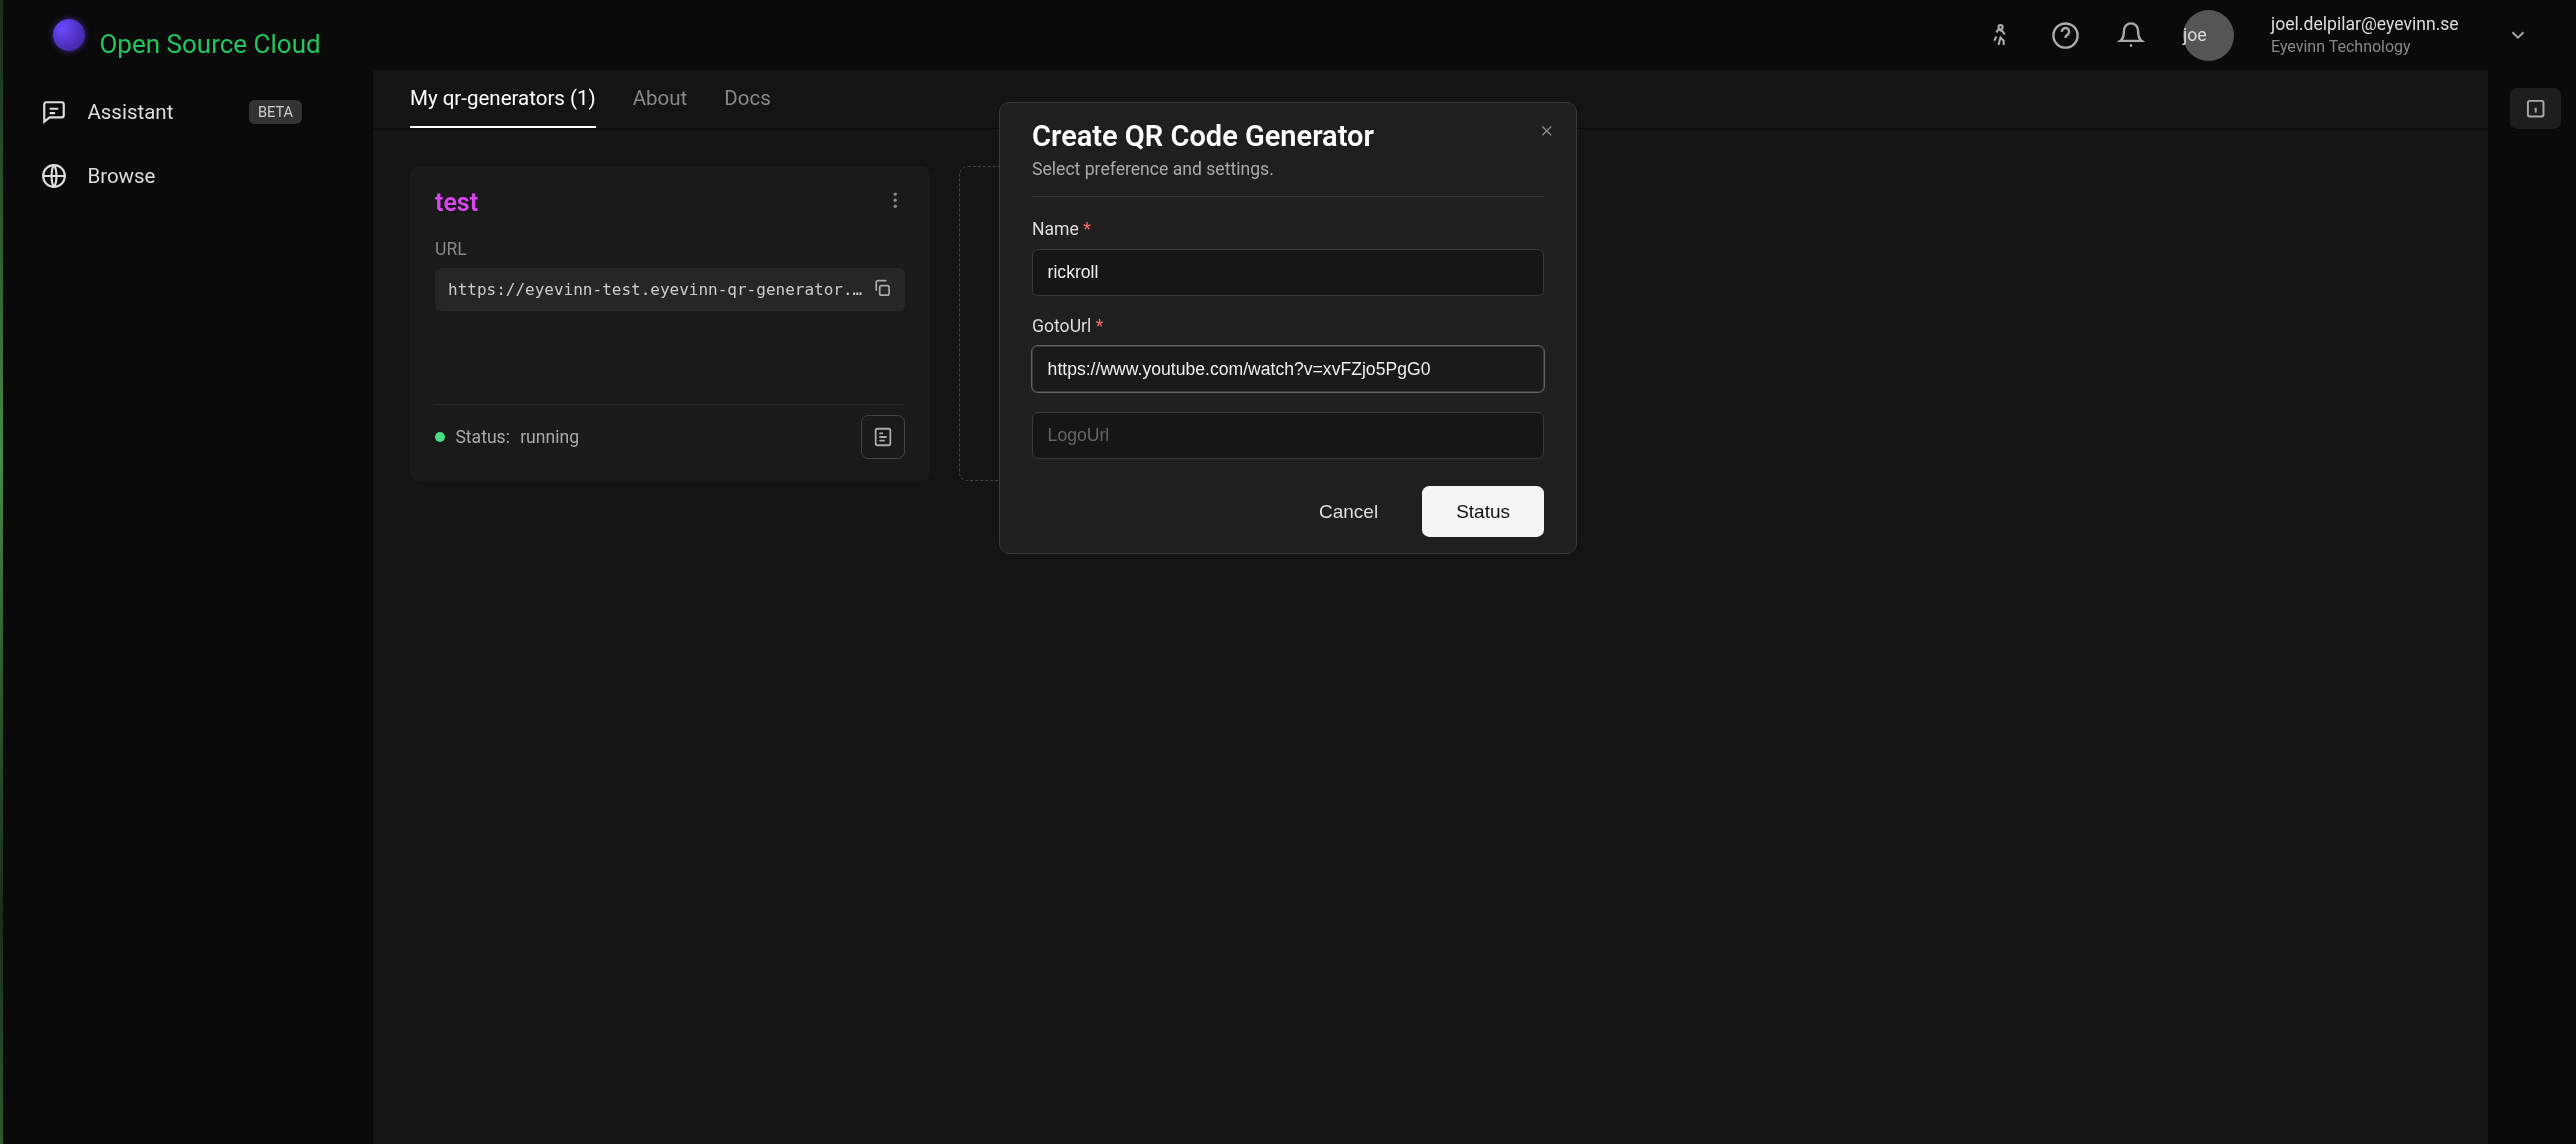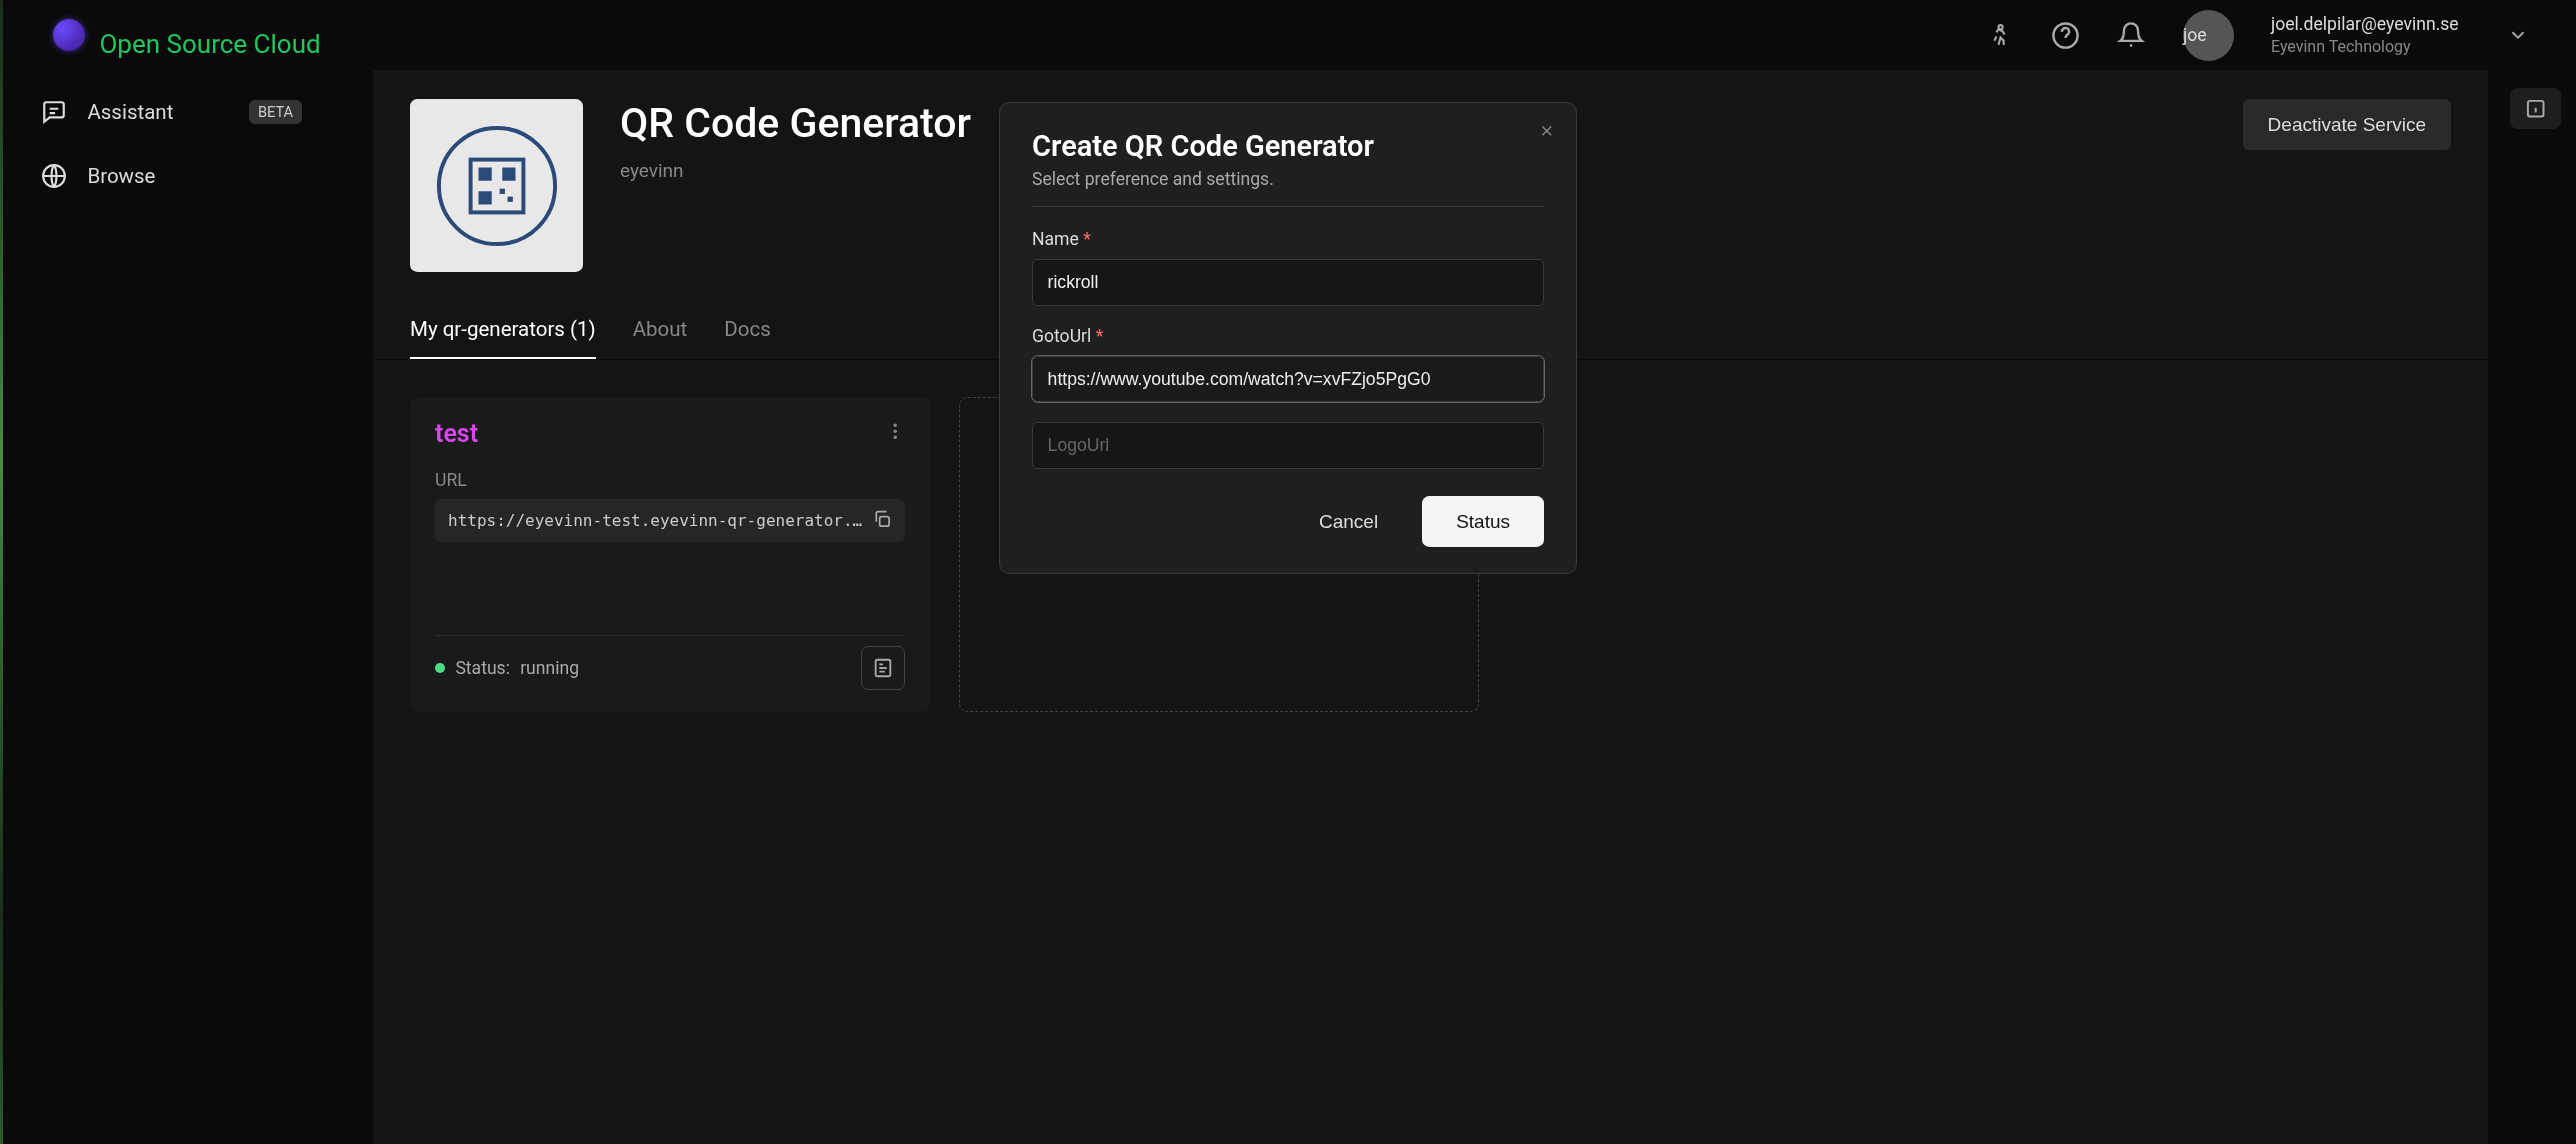--- a/index.html
+++ b/index.html
@@ -183,21 +183,21 @@
 .overlay {
   position: absolute; inset: 0;
   display:flex; align-items:flex-start; justify-content:center;
 }
 .modal {
   margin-top: 102px;
   width: 578px;
   background: #1f1f1f;
   border: 0.7px solid #3a3a3a;
   border-radius: 10.2px;
-  padding: 26px 32px;
+  padding: 16px 32px;
   position: relative;
 }
 .modal h2 { font-size: 29px; color:#fff; font-weight:600; }
 .modal p { font-size: 17.6px; color:#aaa; margin-top: 5.9px; }
 .close-x { position:absolute; right:20.5px; top:19px; color:#888; font-size:19px; cursor:pointer; }
 .divider { height:0.7px; background:#3a3a3a; margin: 17.6px 0 22px; }
 .field-label { font-size: 17.6px; color:#ddd; margin-bottom: 10.2px; display:block; }
 .req { color:#ff6b6b; }
 .input {
   width:100%; padding: 11.7px 14.6px;
@@ -269,38 +269,20 @@
       <svg viewBox="0 0 24 24" width="26" height="26" fill="none" stroke="currentColor" stroke-width="2">
           <circle cx="12" cy="12" r="10"></circle>
           <path d="M2 12h20M12 2c3 4 3 16 0 20M12 2c-3 4-3 16 0 20"></path>
         </svg>
     </span>
     <span>Browse</span>
   </div>
 </nav>
 
 <main class="main">
-  <div class="page-header">
-    <div class="service-logo">
-      <svg viewBox="0 0 100 100">
-          <circle cx="50" cy="50" r="44" fill="none" stroke="#2a4a7a" stroke-width="3"></circle>
-          <rect x="30" y="30" width="40" height="40" fill="none" stroke="#2a4a7a" stroke-width="3"></rect>
-          <rect x="36" y="36" width="10" height="10" fill="#2a4a7a"></rect>
-          <rect x="54" y="36" width="10" height="10" fill="#2a4a7a"></rect>
-          <rect x="36" y="54" width="10" height="10" fill="#2a4a7a"></rect>
-          <rect x="52" y="52" width="4" height="4" fill="#2a4a7a"></rect>
-          <rect x="58" y="58" width="4" height="4" fill="#2a4a7a"></rect>
-        </svg>
-    </div>
-    <div class="title-block">
-      <h1>QR Code Generator</h1>
-      <div class="subtitle">eyevinn</div>
-    </div>
-    <button class="deactivate">Deactivate Service</button>
-  </div>
 
   <div class="tabs">
     <div class="tab active">My qr-generators (1)</div>
     <div class="tab">About</div>
     <div class="tab">Docs</div>
   </div>
 
   <div class="cards">
     <div class="card">
       <div class="card-head">

